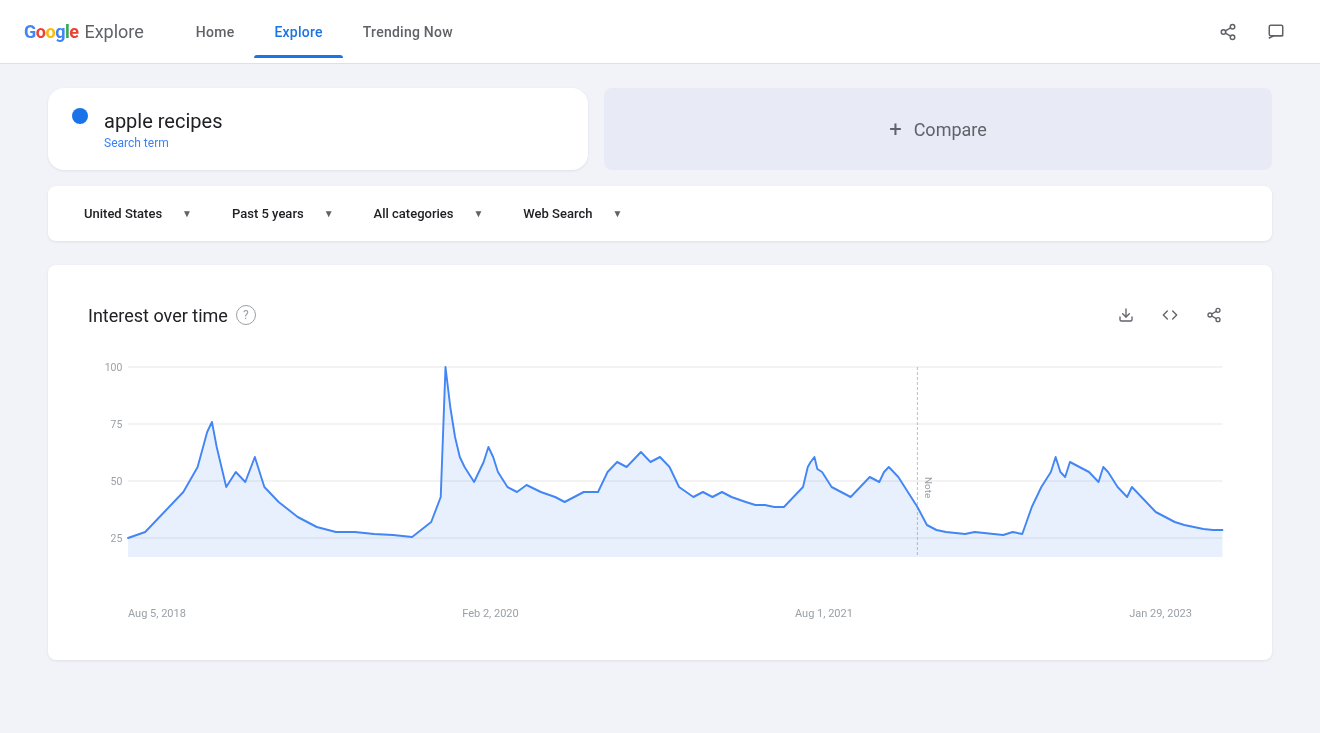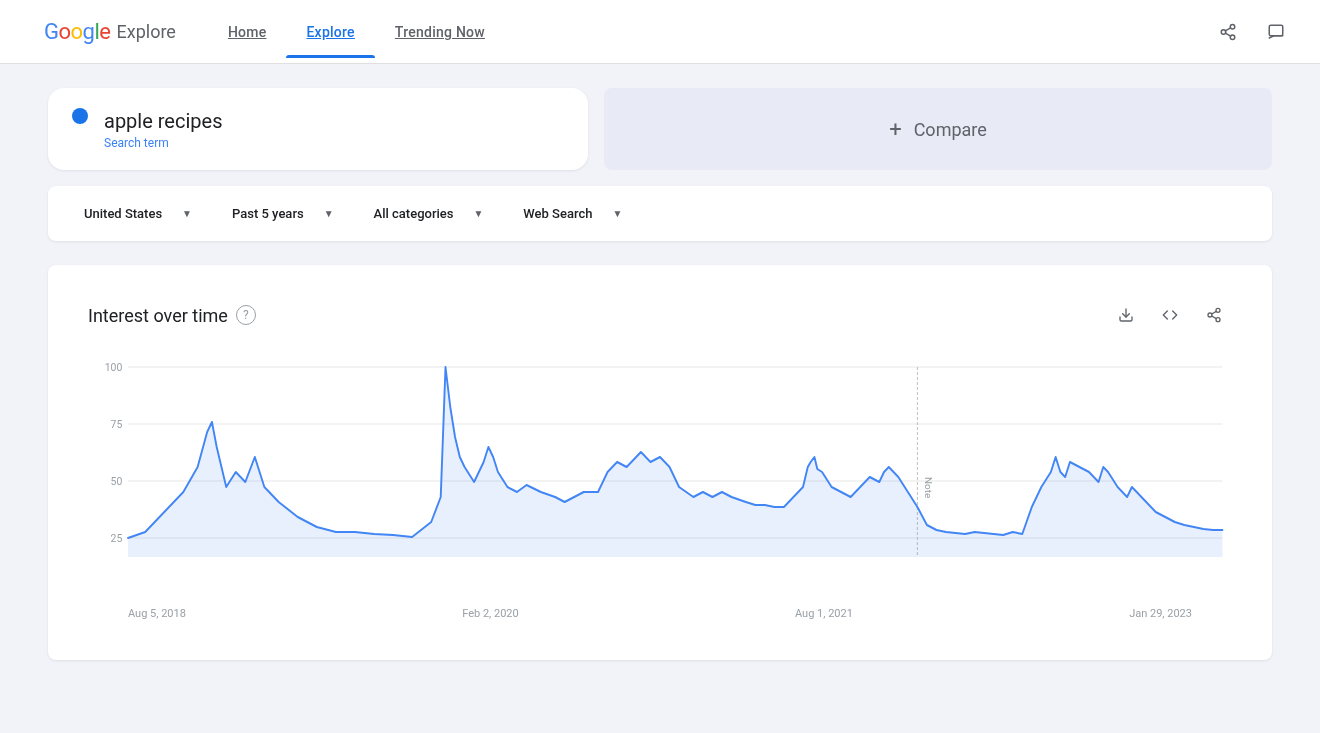--- a/index.html
+++ b/index.html
@@ -24,24 +24,23 @@
       top: 0;
       z-index: 100;
     }
     .logo {
       display: flex;
       align-items: center;
       margin-right: 32px;
       gap: 4px;
     }
     .logo-google {
-      font-size: 22px;
-      font-weight: 400;
+      font-size: 18px;
+      font-weight: 700;
       letter-spacing: -0.5px;
-      margin-left: 20px;
     }
     .logo-g { color: #4285F4; }
     .logo-o1 { color: #EA4335; }
     .logo-o2 { color: #FBBC04; }
     .logo-g2 { color: #4285F4; }
     .logo-l { color: #34A853; }
     .logo-e { color: #EA4335; }
     .logo-trends {
       font-size: 18px;
       color: #5f6368;
@@ -58,21 +57,20 @@
       padding: 8px 20px;
       height: 52px;
       display: flex;
       align-items: center;
       font-size: 14px;
       color: #5f6368;
       cursor: pointer;
       position: relative;
       font-weight: 500;
       letter-spacing: 0.25px;
-      text-decoration: underline;
     }
     .nav-item.active {
       color: #1a73e8;
     }
     .nav-item.active::after {
       content: '';
       position: absolute;
       bottom: 0;
       left: 0;
       right: 0;

